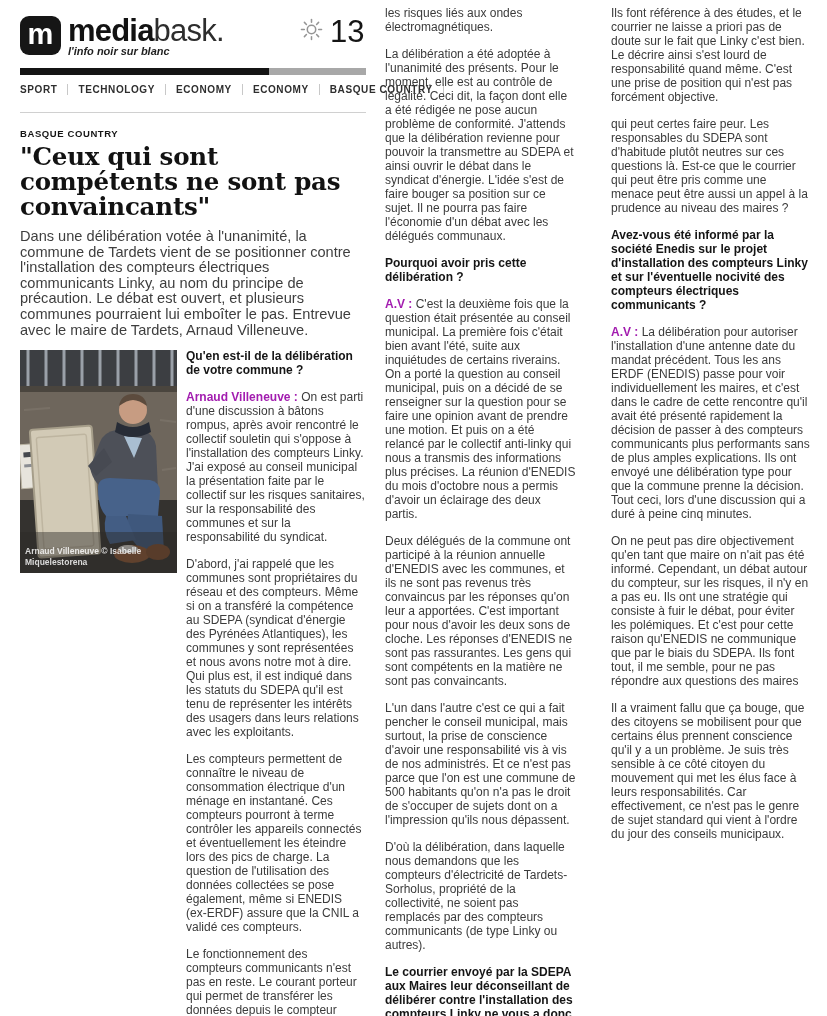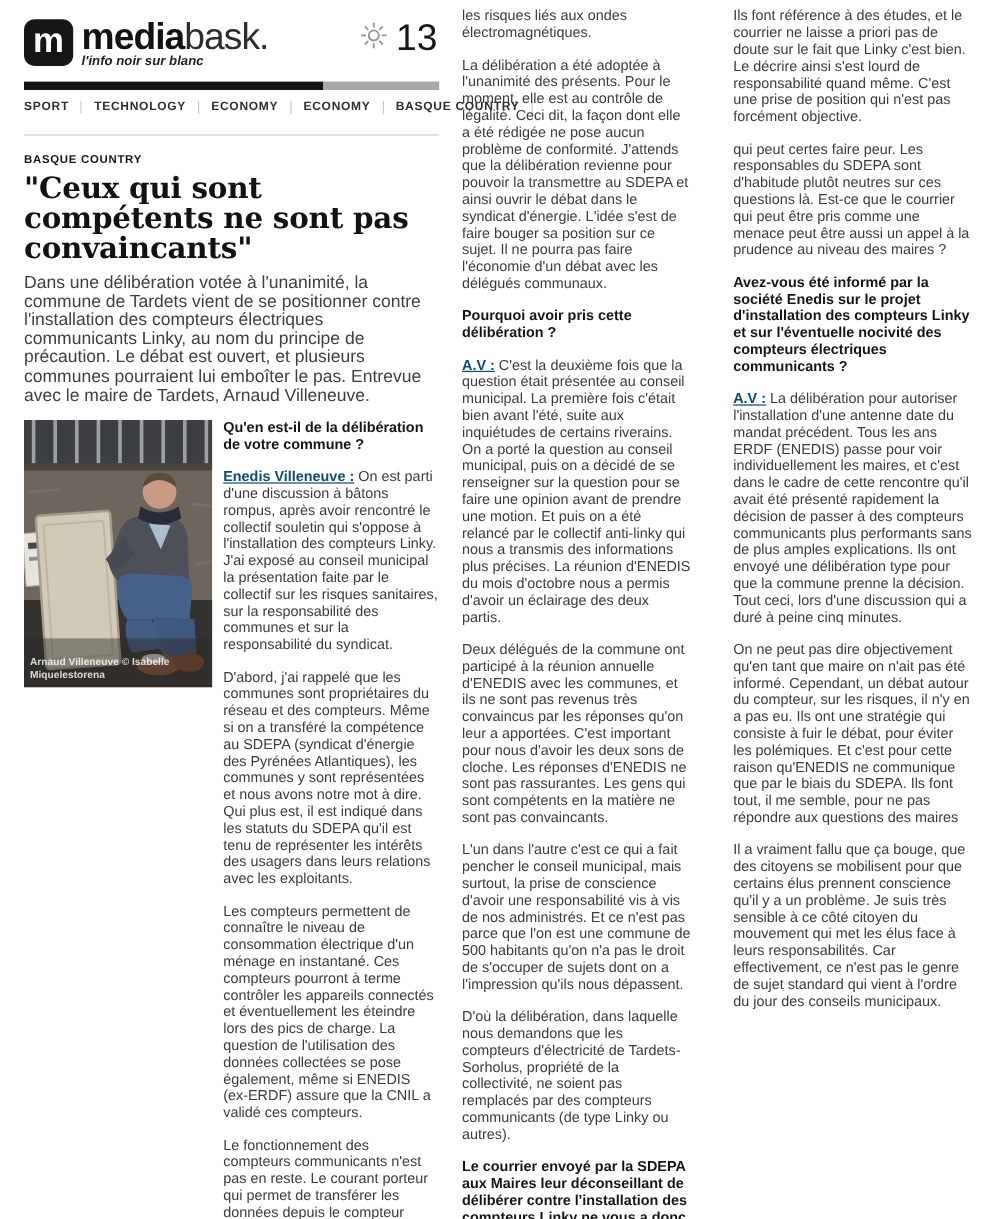--- a/index.html
+++ b/index.html
@@ -50,21 +50,21 @@
   .byline { margin-top:13px; font-size:9px; font-weight:700; letter-spacing:0.9px; color:#979797; }
   .byline .byline-sep { margin:0 4px; color:#b5b5b5; }
 
   
   .article-body { position:relative; margin-top:11px; }
   .flow1 { margin-left:166px; width:180px; }
   .col2 { position:absolute; left:385px; top:6px; width:191px; }
   .col3 { position:absolute; left:611px; top:6px; width:201px; }
 
   .bp { font-size:12px; line-height:14px; margin:0 0 13px; color:#3b3b3b; }
-  .bp b { color:#0c4a6e;text-decoration:underline; }
+  .bp b { color:#a21caf; }
   .bh { font-size:12px; line-height:14px; margin:0 0 13px; color:#151515; font-weight:700; }
 
   
   .photo { position:absolute; left:0; top:1px; width:157px; height:223px; margin:0; overflow:hidden;font-weight:bold; }
   .photo svg { display:block; }
   .photo-caption {
     position:absolute; left:5px; bottom:6px; width:125px;
     color:rgba(255,255,255,0.82); font-size:8.5px; line-height:10.5px;
   }
 </style>
@@ -171,21 +171,21 @@
             <ellipse cx="138" cy="202" rx="12" ry="8" fill="#7d4c2c"></ellipse>
             <ellipse cx="108" cy="199" rx="10" ry="4" fill="#d8d5cf"></ellipse>
           </g>
           <rect x="0" y="182" width="157" height="41" fill="#2c2a28" opacity="0.45"></rect>
         </svg>
         <figcaption class="photo-caption">Arnaud Villeneuve © Isabelle Miquelestorena</figcaption>
       </figure>
 
       <div class="flow1">
         <p class="bh">Qu'en est-il de la délibération de votre commune ?</p>
-        <p class="bp"><b>Enedis Villeneuve :</b><span> On est parti d'une discussion à bâtons rompus, après avoir rencontré le collectif souletin qui s'oppose à l'installation des compteurs Linky. J'ai exposé au conseil municipal la présentation faite par le collectif sur les risques sanitaires, sur la responsabilité des communes et sur la responsabilité du syndicat.</span></p>
+        <p class="bp"><b>Arnaud Villeneuve :</b><span> On est parti d'une discussion à bâtons rompus, après avoir rencontré le collectif souletin qui s'oppose à l'installation des compteurs Linky. J'ai exposé au conseil municipal la présentation faite par le collectif sur les risques sanitaires, sur la responsabilité des communes et sur la responsabilité du syndicat.</span></p>
         <p class="bp">D'abord, j'ai rappelé que les communes sont propriétaires du réseau et des compteurs. Même si on a transféré la compétence au SDEPA (syndicat d'énergie des Pyrénées Atlantiques), les communes y sont représentées et nous avons notre mot à dire. Qui plus est, il est indiqué dans les statuts du SDEPA qu'il est tenu de représenter les intérêts des usagers dans leurs relations avec les exploitants.</p>
         <p class="bp">Les compteurs permettent de connaître le niveau de consommation électrique d'un ménage en instantané. Ces compteurs pourront à terme contrôler les appareils connectés et éventuellement les éteindre lors des pics de charge. La question de l'utilisation des données collectées se pose également, même si ENEDIS (ex-ERDF) assure que la CNIL a validé ces compteurs.</p>
         <p class="bp">Le fonctionnement des compteurs communicants n'est pas en reste. Le courant porteur qui permet de transférer les données depuis le compteur jusqu'au collecteur à provoqué des incendies dans des installations électriques anciennes. Et surtout, les assurances ne couvrent pas</p>
       </div>
     </div>
   </div>
 
   <div class="col2">
     <p class="bp">les risques liés aux ondes électromagnétiques.</p>
     <p class="bp">La délibération a été adoptée à l'unanimité des présents. Pour le moment, elle est au contrôle de légalité. Ceci dit, la façon dont elle a été rédigée ne pose aucun problème de conformité. J'attends que la délibération revienne pour pouvoir la transmettre au SDEPA et ainsi ouvrir le débat dans le syndicat d'énergie. L'idée s'est de faire bouger sa position sur ce sujet. Il ne pourra pas faire l'économie d'un débat avec les délégués communaux.</p>

